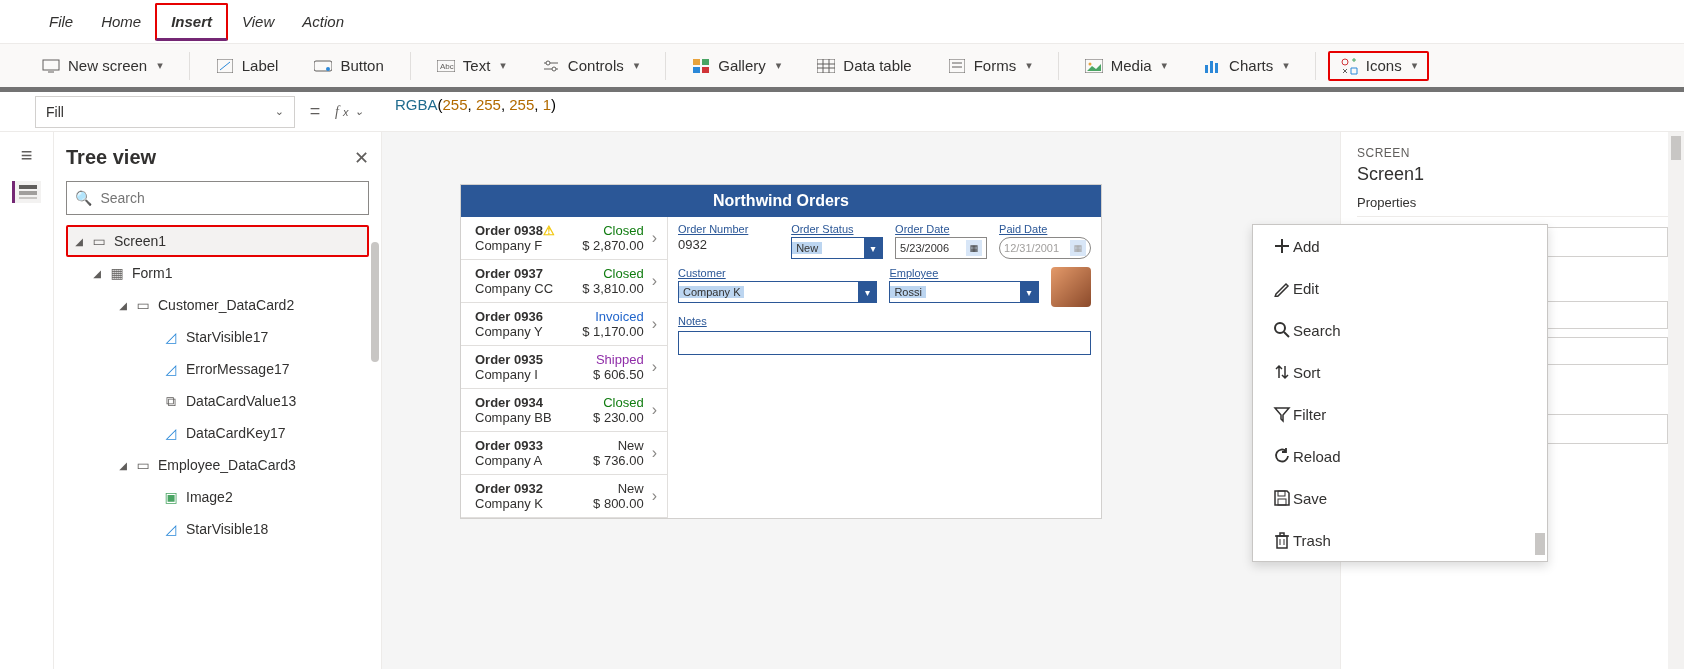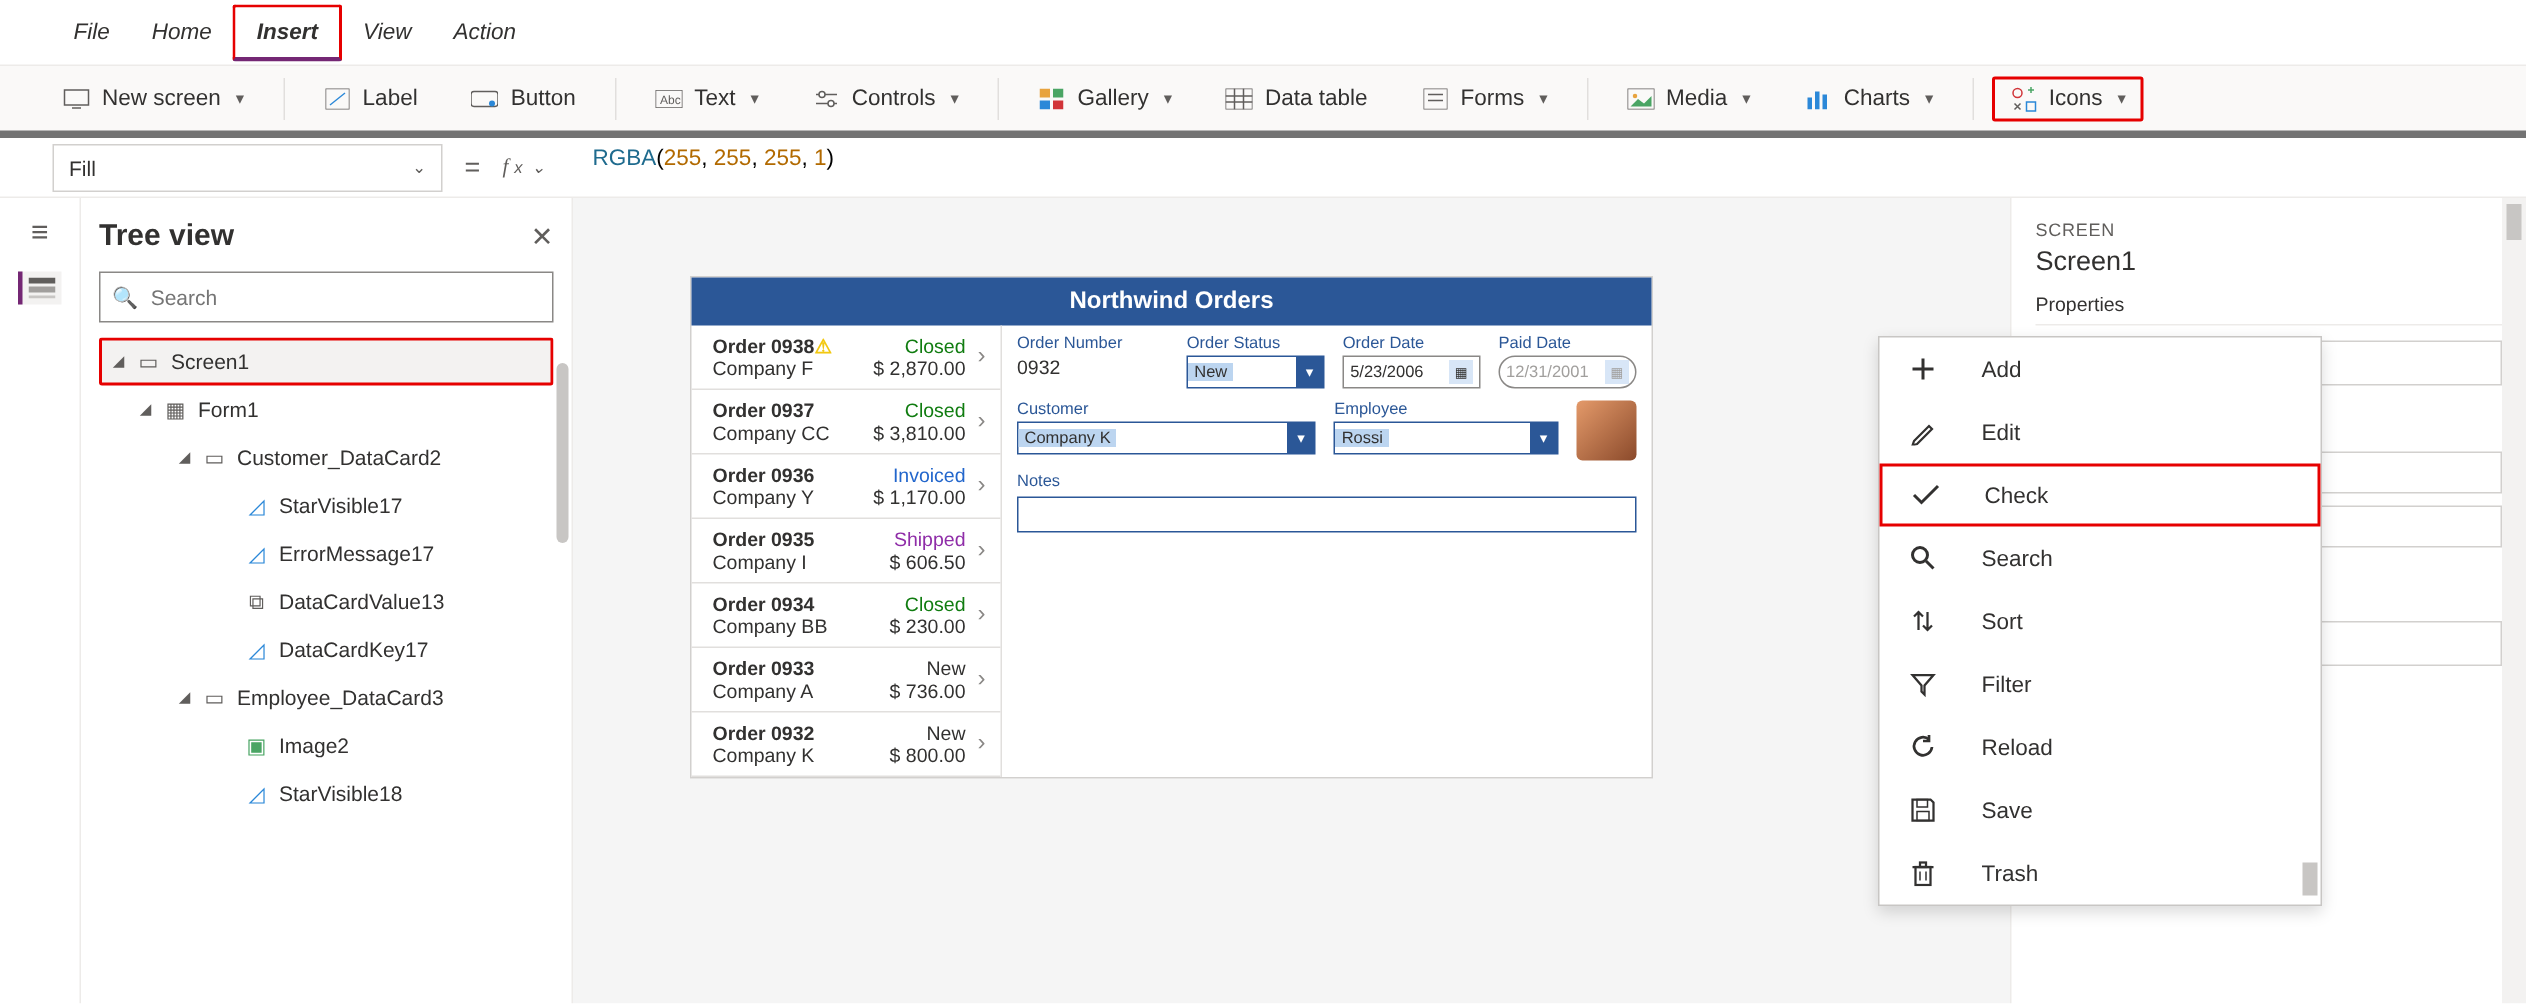--- a/index.html
+++ b/index.html
@@ -54,21 +54,21 @@
 .order-list{width:206px;}
 .order-row{border-bottom:1px solid #e1dfdd;padding:6px 10px 6px 14px;display:flex;align-items:center;gap:8px;}
 .order-row .col{flex:1;}
 .order-row .oid{font-size:13px;font-weight:600;color:#323130;}
 .order-row .comp{font-size:13px;color:#323130;}
 .order-row .status{font-size:13px;text-align:right;}
 .order-row .amt{font-size:13px;text-align:right;color:#323130;}
 .st-closed{color:#107c10;} .st-invoiced{color:#2266cc;} .st-shipped{color:#8f2da8;} .st-new{color:#323130;}
 .order-row .arr{color:#8a8886;font-size:16px;}
 .detail{flex:1;border-left:1px solid #e1dfdd;padding:6px 10px 10px 10px;}
-.lbl{font-size:11px;color:#2b5797;display:block;margin-bottom:2px;}
+.lbl{font-size:11px;color:#2b5797;display:block;margin-bottom:2px;text-decoration:underline;}
 .fld-row{display:flex;gap:12px;margin-bottom:8px;}
 .fld{flex:1;}
 .fld .val{font-size:13px;}
 .dd{height:22px;border:1px solid #2b5797;display:flex;align-items:center;font-size:11px;position:relative;}
 .dd .sel{background:#bcd5f0;padding:0 4px;}
 .dd .ar{position:absolute;right:0;top:0;width:18px;height:100%;background:#2b5797;color:#fff;display:flex;align-items:center;justify-content:center;font-size:10px;}
 .date-box{height:22px;border:1px solid #8a8886;display:flex;align-items:center;padding:0 4px;font-size:11px;justify-content:space-between;}
 .date-box .cal{width:16px;height:16px;background:#d8e6f7;display:flex;align-items:center;justify-content:center;font-size:9px;}
 .avatar{width:40px;height:40px;border-radius:4px;background:linear-gradient(135deg,#e49a6a,#8b4a2b);}
 .notes-box{height:24px;border:1px solid #2b5797;width:100%;}
@@ -81,21 +81,21 @@
 .rp-tabs{display:flex;gap:20px;font-size:13px;border-bottom:1px solid #edebe9;margin-bottom:10px;}
 .rp-tab{padding-bottom:6px;cursor:pointer;}
 .rp-search{height:30px;border:1px solid #d2d0ce;padding:0 8px;width:100%;margin-bottom:14px;}
 .rp-section{font-size:12px;letter-spacing:.5px;color:#605e5c;margin:10px 0 6px;}
 .rp-field{display:flex;align-items:center;gap:10px;margin-bottom:8px;}
 .rp-field label{width:70px;font-size:13px;}
 .rp-field input{flex:1;height:28px;border:1px solid #d2d0ce;padding:0 6px;}
 
 
 .icons-dd{position:absolute;right:136px;top:92px;width:296px;background:#fff;border:1px solid #c8c6c4;box-shadow:0 4px 10px rgba(0,0,0,0.15);z-index:50;}
-.icons-dd .item{display:flex;align-items:center;gap:28px;height:42px;padding:0 18px;font-size:15px;cursor:pointer;text-align:center;}
+.icons-dd .item{display:flex;align-items:center;gap:0;height:42px;padding:0 18px;font-size:15px;cursor:pointer;text-align:center;}
 .icons-dd .item .ic{width:22px;display:flex;justify-content:center;color:#323130;}
 .icons-dd .item.hl{border:2px solid #e60000;background:#fff;}
 .icons-vsb{position:absolute;right:2px;top:2px;width:10px;height:calc(100% - 4px);}
 .icons-vsb .th{position:absolute;bottom:4px;width:100%;height:22px;background:#c8c6c4;}
 
 svg{display:block;}
 </style>
 </head>
 <body>
 
@@ -501,28 +501,20 @@
         <span>Add</span>
       </div>
     <div class="item">
         <span class="ic">
           <svg width="18" height="18">
             <path d="M3 15 L13 5 L15 7 L5 17 L2 18 Z" fill="none" stroke="#323130" stroke-width="1.5"></path>
           </svg>
         </span>
         <span>Edit</span>
       </div>
-    <div class="item hl">
-        <span class="ic">
-          <svg width="20" height="16">
-            <path d="M2 8 L7 13 L18 2" fill="none" stroke="#323130" stroke-width="2"></path>
-          </svg>
-        </span>
-        <span>Check</span>
-      </div>
     <div class="item">
         <span class="ic">
           <svg width="18" height="18">
             <circle cx="7" cy="7" r="5" fill="none" stroke="#323130" stroke-width="2"></circle>
             <line x1="11" y1="11" x2="16" y2="16" stroke="#323130" stroke-width="2"></line>
           </svg>
         </span>
         <span>Search</span>
       </div>
     <div class="item">

